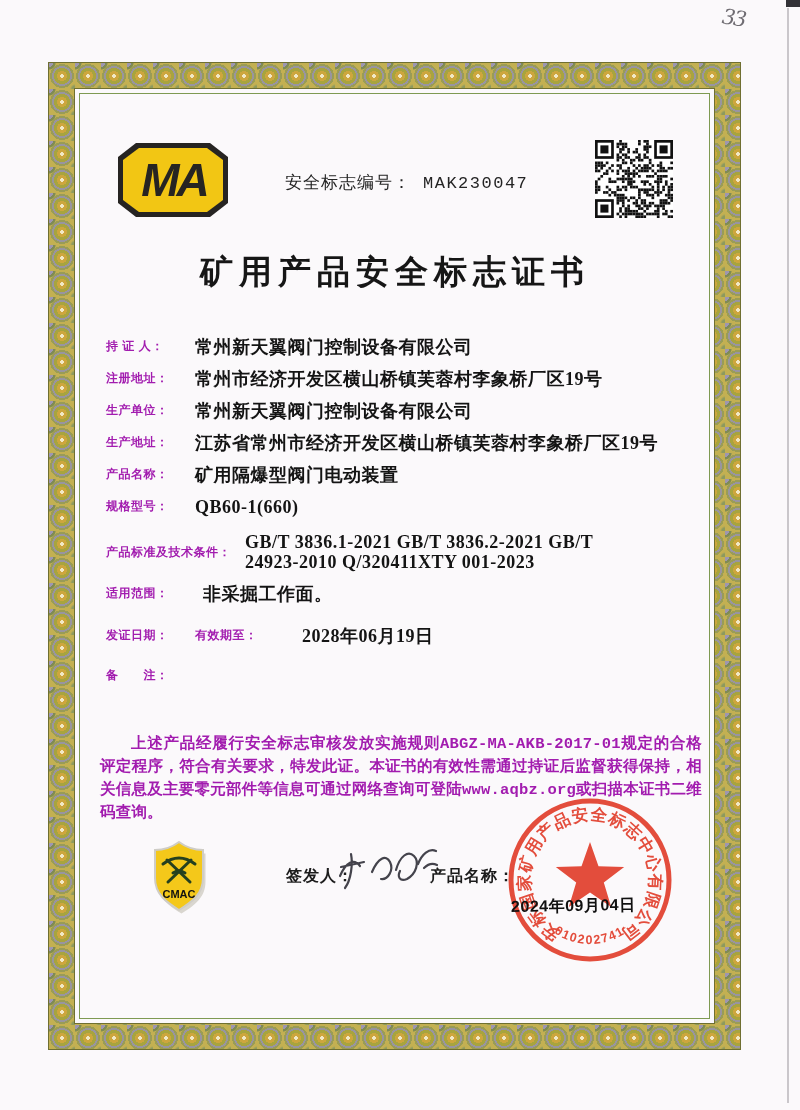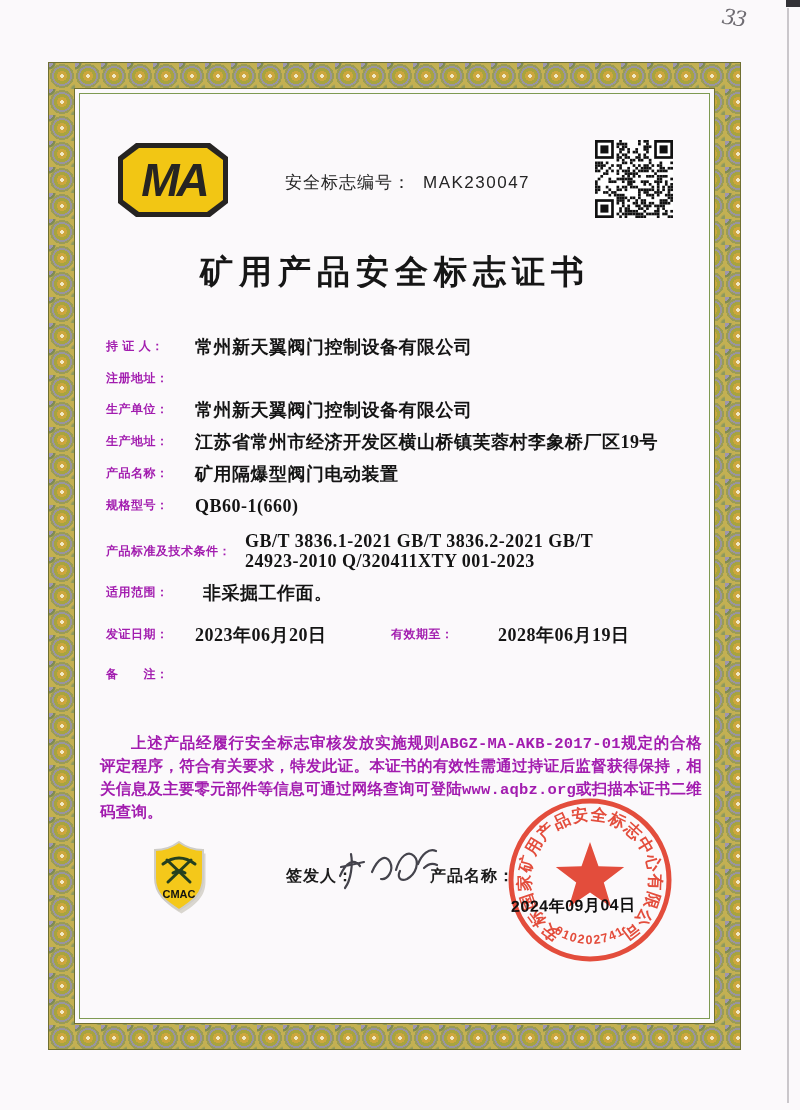--- a/index.html
+++ b/index.html
@@ -35,21 +35,21 @@
     background-size:26px 26px,26px 26px,26px 26px;
     border:1px solid #6f6f31;
   }
   .frame-inner{position:absolute;inset:26px;background:#fbf9fb;border:1px solid #6f6f31;}
   .frame-thin-line{position:absolute;inset:31px;border:1px solid #7e9a52;}
 
   
   .ma-logo{position:absolute;left:117px;top:142px;width:112px;height:76px;}
   .cert-no{
     position:absolute;left:285px;top:171px;
-    font-family:Liberation Sans, sans-serif;
+    font-family:Liberation Mono, monospace;
     font-size:17px;color:#242424;letter-spacing:1px;
   }
   .cert-no .val{margin-left:12px;letter-spacing:1.5px;}
   .qr{position:absolute;left:595px;top:140px;width:78px;height:78px;}
 
   .doc-title{
     position:absolute;left:0;top:250px;width:790px;text-align:center;
     font-family:"Liberation Serif","DejaVu Serif",serif;
     font-size:33px;font-weight:900;letter-spacing:6px;color:#161616;
   }
@@ -444,20 +444,21 @@
 
   <div class="doc-title">矿用产品安全标志证书</div>
 
   <div class="fields">
     <div class="row">
       <span class="label">持 证 人：</span>
       <span class="value">常州新天翼阀门控制设备有限公司</span>
     </div>
     <div class="row">
       <span class="label">注册地址：</span>
+      <span class="value">常州市经济开发区横山桥镇芙蓉村李象桥厂区19号</span>
     </div>
     <div class="row">
       <span class="label">生产单位：</span>
       <span class="value">常州新天翼阀门控制设备有限公司</span>
     </div>
     <div class="row">
       <span class="label">生产地址：</span>
       <span class="value">江苏省常州市经济开发区横山桥镇芙蓉村李象桥厂区19号</span>
     </div>
     <div class="row">
@@ -473,21 +474,20 @@
       <span class="label">产品标准及技术条件：</span>
       <span class="value">GB/T 3836.1-2021 GB/T 3836.2-2021 GB/T 24923-2010 Q/320411XTY 001-2023</span>
     </div>
     <div class="row scope">
       <span class="label">适用范围：</span>
       <span class="value">非采掘工作面。</span>
     </div>
 
     <div class="row dates">
       <span class="label">发证日期：</span>
-      <span class="value issue">2023年06月20日</span>
       <span class="label">有效期至：</span>
       <span class="value valid">2028年06月19日</span>
     </div>
 
     <div class="row remark">
       <span class="label">备　　注：</span>
       <span class="value"></span>
     </div>
   </div>
 

